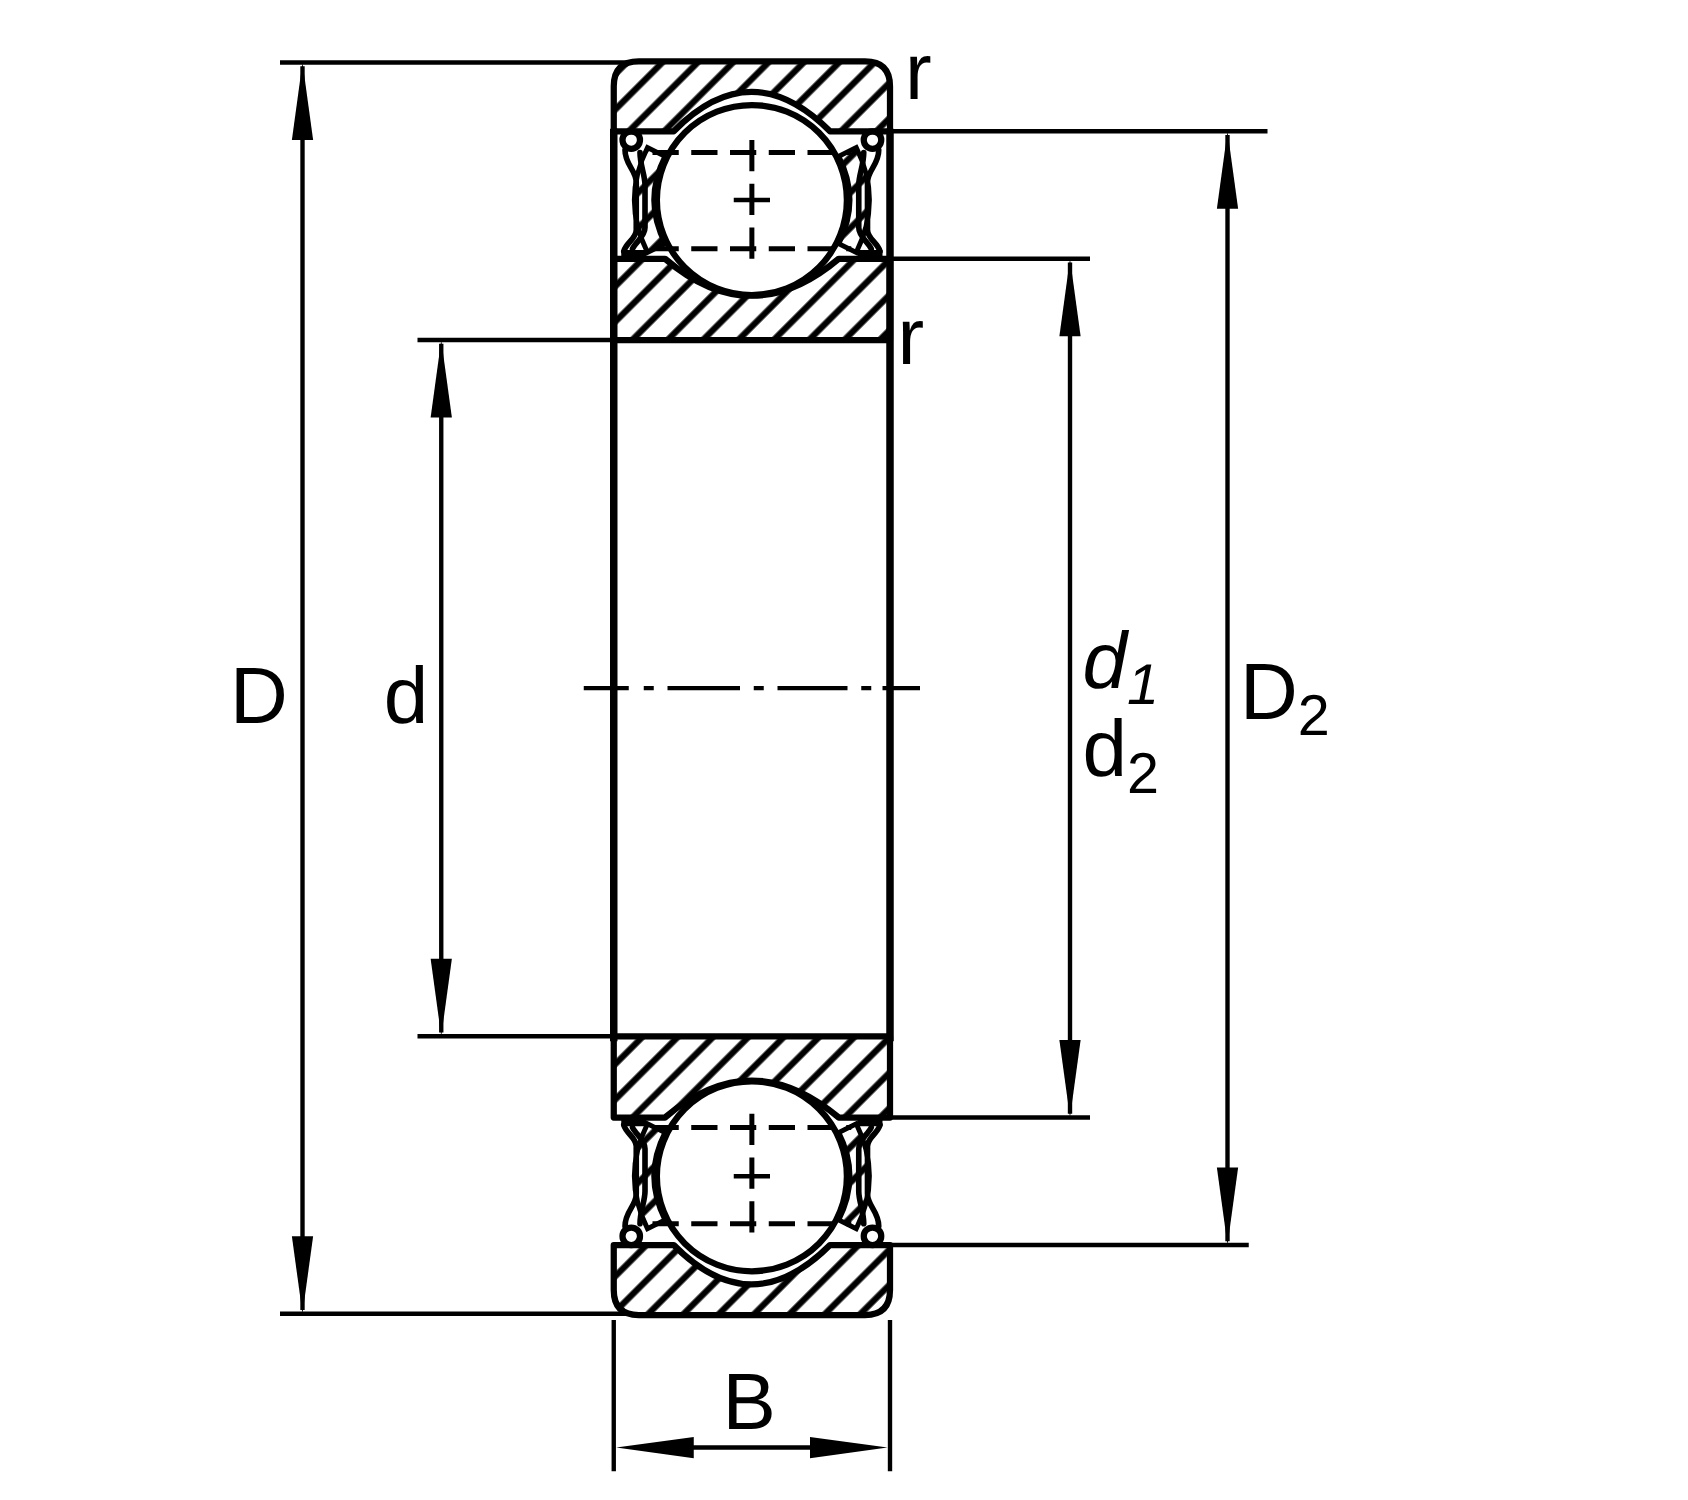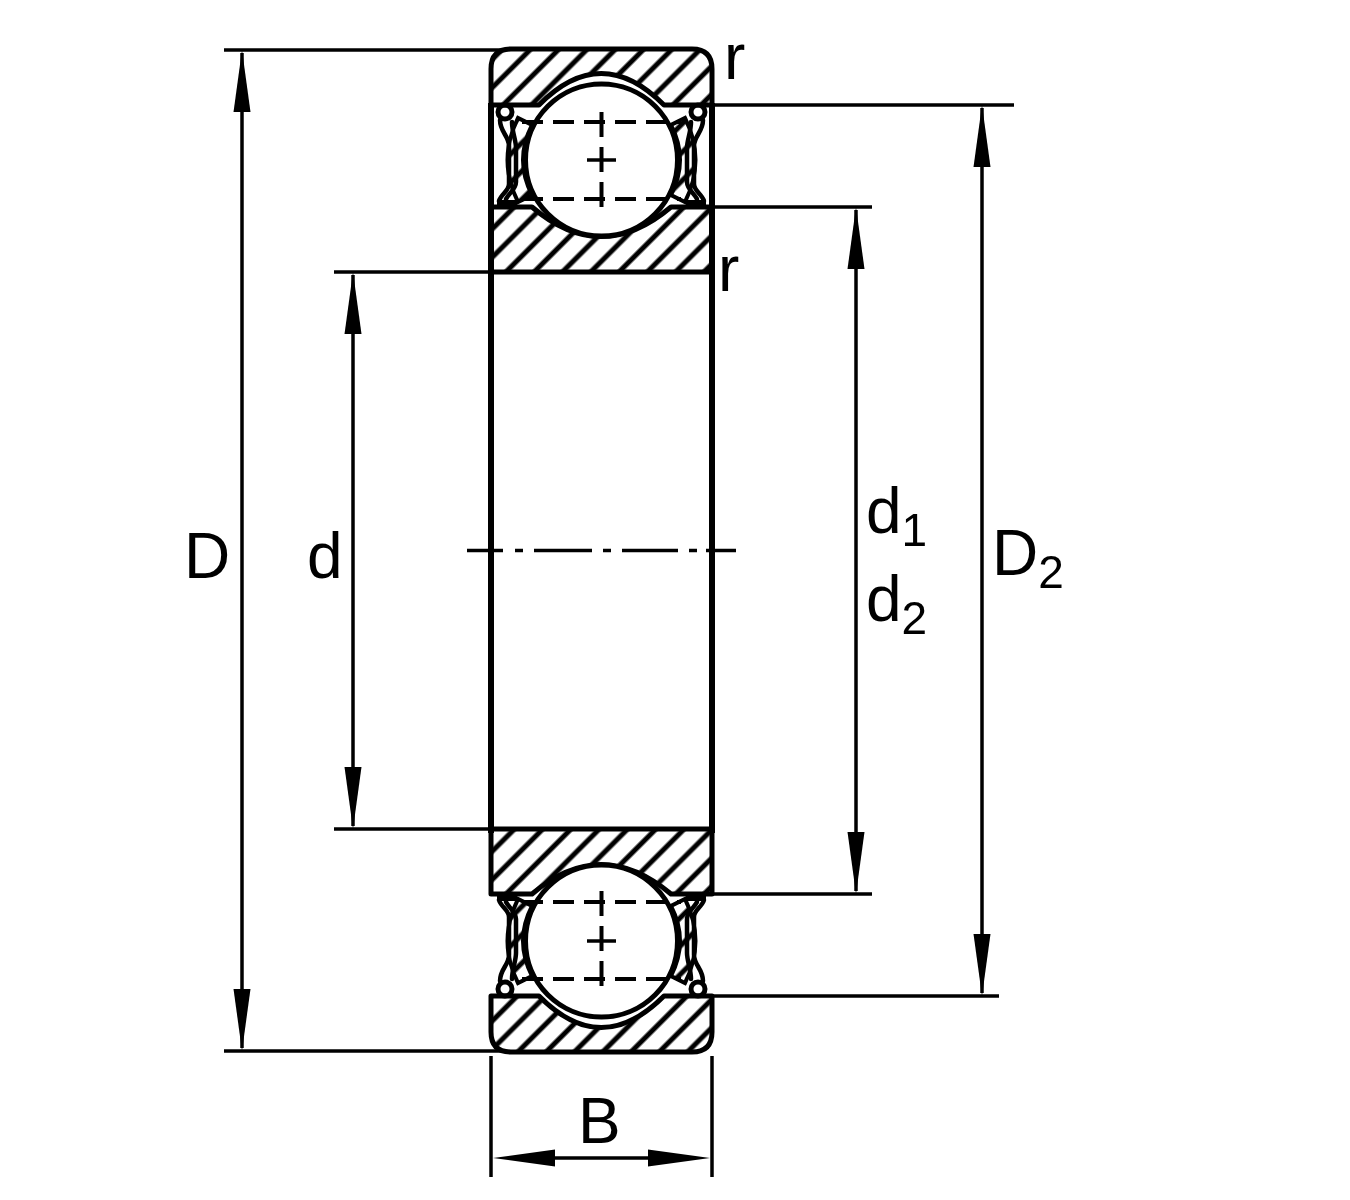--- a/index.html
+++ b/index.html
@@ -123,19 +123,19 @@
       <line class="s-thin" x1="491" y1="1056" x2="491" y2="1177"></line>
       <line class="s-thin" x1="712" y1="1056" x2="712" y2="1177"></line>
       <line class="s-thin" x1="549" y1="1158" x2="656" y2="1158"></line>
       <polygon class="arrow" points="493,1158 555,1149.5 555,1166.5"></polygon>
       <polygon class="arrow" points="710,1158 648,1149.5 648,1166.5"></polygon>
     </g>
   </svg>
 
   <span class="lbl" style="left:184px;top:524px;">D</span>
   <span class="lbl" style="left:307px;top:524px;">d</span>
-  <span class="lbl" style="left:866px;top:479px;"><span>d</span><sub>1</sub></span>
+  <span class="lbl" style="left:866px;top:496px;font-style:italic;"><span>d</span><sub>1</sub></span>
   <span class="lbl" style="left:866px;top:567px;"><span>d</span><sub>2</sub></span>
   <span class="lbl" style="left:992px;top:521px;"><span>D</span><sub>2</sub></span>
   <span class="lbl" style="left:578px;top:1089px;">B</span>
   <span class="lbl" style="left:724px;top:25px;">r</span>
   <span class="lbl" style="left:718px;top:237px;">r</span>
 </div>
 
 </body></html>

